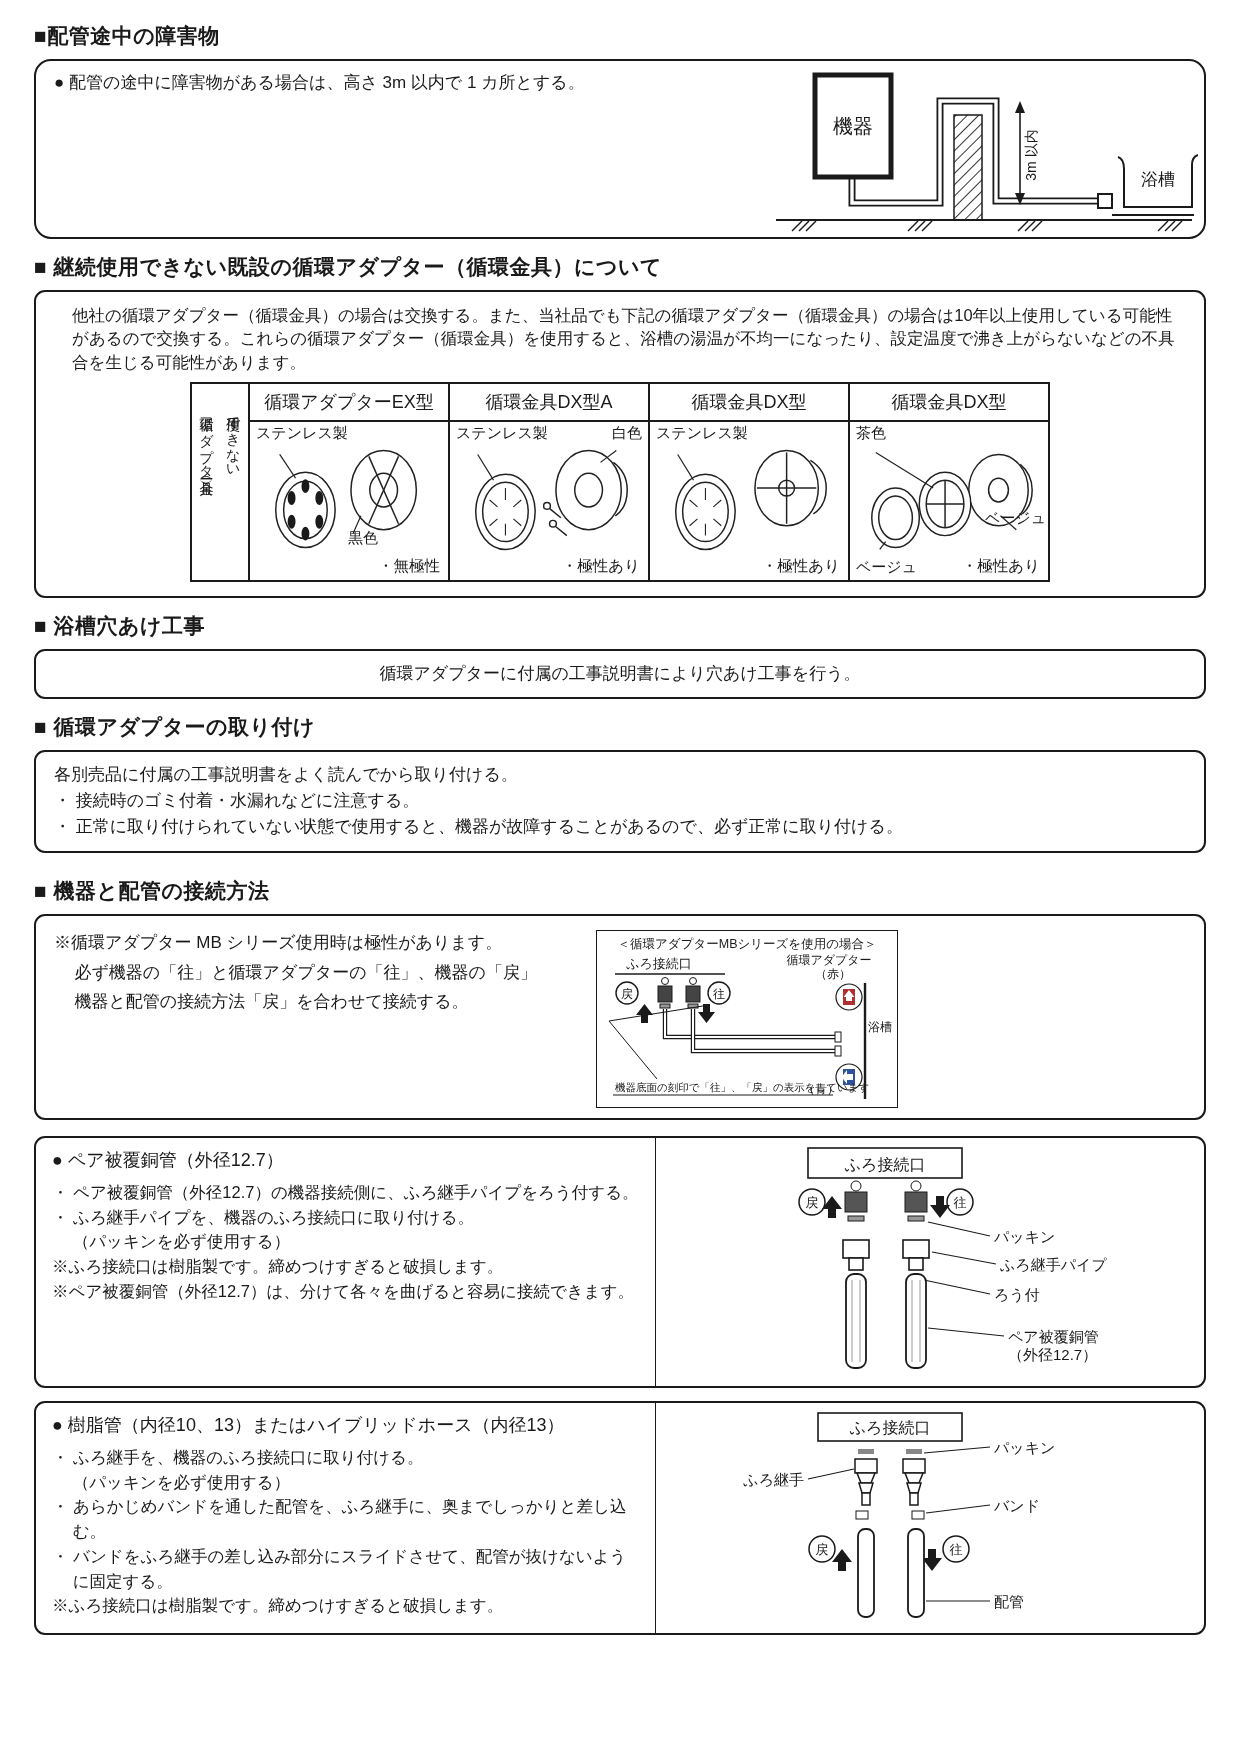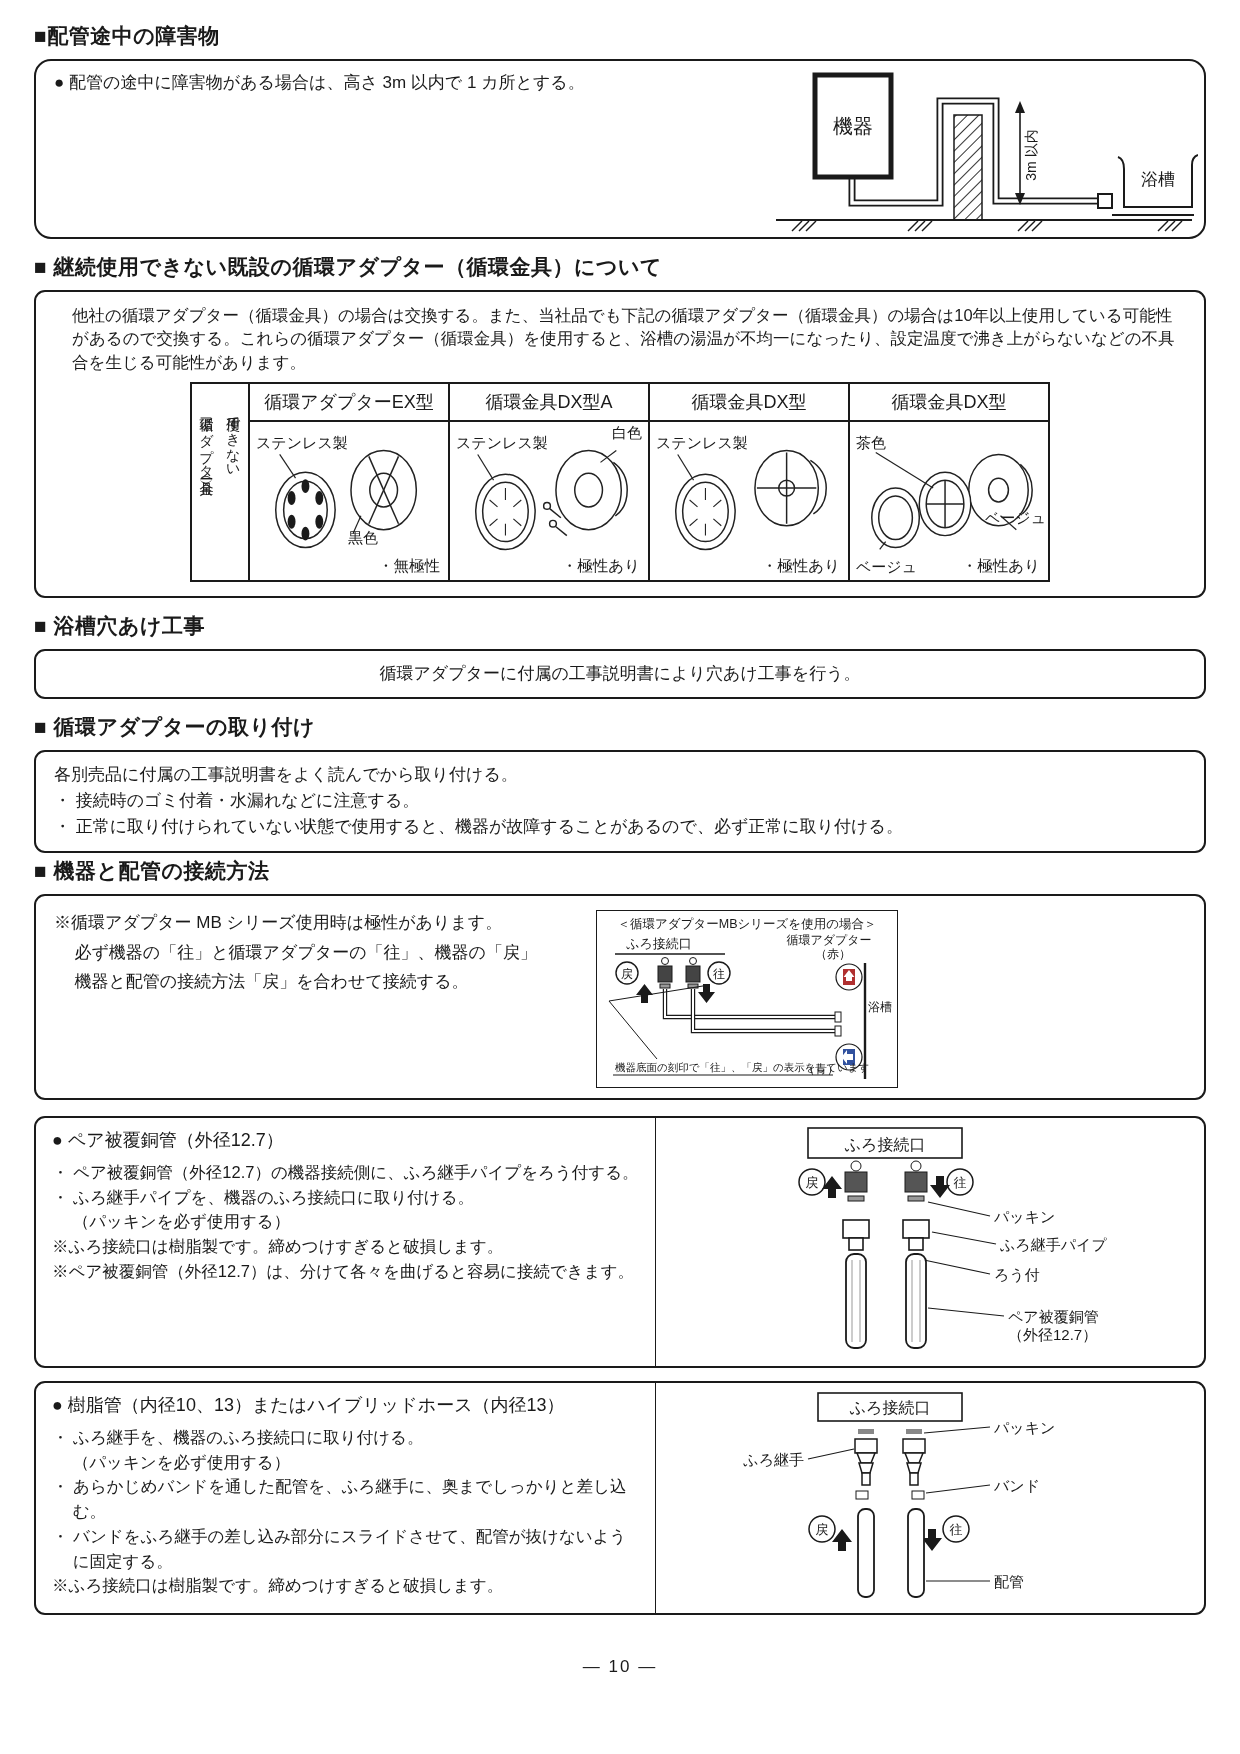--- a/index.html
+++ b/index.html
@@ -20,30 +20,30 @@
   .box2{padding:12px 14px 14px 14px;margin-bottom:14px;}
   .box2 p{margin:0 4px 8px 22px;font-size:16.5px;line-height:1.42;text-align:left;}
   table.adp{border-collapse:collapse;margin:0 auto;}
   table.adp th,table.adp td{border:2px solid #1a1a1a;padding:0;}
   table.adp th{font-size:18px;font-weight:500;height:36px;width:198px;}
   td.vhead{width:56px;}
   .vtxt{writing-mode:vertical-rl;text-orientation:upright;font-size:14px;line-height:1.9;margin:4px auto;height:150px;}
   .vtxt span{display:block;}
   td.cell{height:158px;position:relative;vertical-align:top;}
   .cell .lbl{position:absolute;font-size:15px;white-space:nowrap;}
-  .lbl.mat{top:12px;left:6px;}
+  .lbl.mat{top:2px;left:6px;}
   .lbl.pol{bottom:3px;right:8px;font-size:15.5px;font-family:Liberation Mono, monospace;}
   .lbl.c1{bottom:32px;left:98px;}
   .lbl.c2{top:2px;right:6px;}
   .lbl.c4r{bottom:52px;right:2px;}
   .lbl.c4b{bottom:3px;left:6px;}
   .adp svg{position:absolute;left:0;top:16px;}
   
   .box3{margin-bottom:14px;}
-  .box4{margin-bottom:4px;}
+  .box4{margin-bottom:24px;}
   .box4 div{font-size:17px;line-height:1.55;}
   
   .box5{position:relative;min-height:202px;margin-bottom:16px;}
   .note-l{position:absolute;top:12px;left:18px;font-size:17px;line-height:1.75;}
   .note-l .cont{padding-left:1.2em;}
   .mbdiag{position:absolute;top:14px;left:560px;border:1.5px solid #1a1a1a;background:#fff;}
   
   .split{display:flex;margin-bottom:13px;}
   .split .lft{width:600px;border-right:1.5px solid #1a1a1a;padding:10px 14px 12px 16px;}
   .split .rgt{flex:1;position:relative;padding:6px 4px;}
@@ -396,15 +396,14 @@
         <path d="M268,140 h8 v9 h6 l-10,13 l-10,-13 h6 z" fill="#1a1a1a"></path>
 
         <rect x="198" y="120" width="16" height="88" rx="7" fill="#fff" stroke="#1a1a1a" stroke-width="1.8"></rect>
         <rect x="248" y="120" width="16" height="88" rx="7" fill="#fff" stroke="#1a1a1a" stroke-width="1.8"></rect>
         <line x1="330" y1="192" x2="266" y2="192" stroke="#1a1a1a" stroke-width="1.1"></line>
         <text x="334" y="198" font-size="15">配管</text>
       </svg>
     </div>
   </div>
 
-  <div class="foot">— 10 —</div>
 
 </div>
 
 </body></html>

